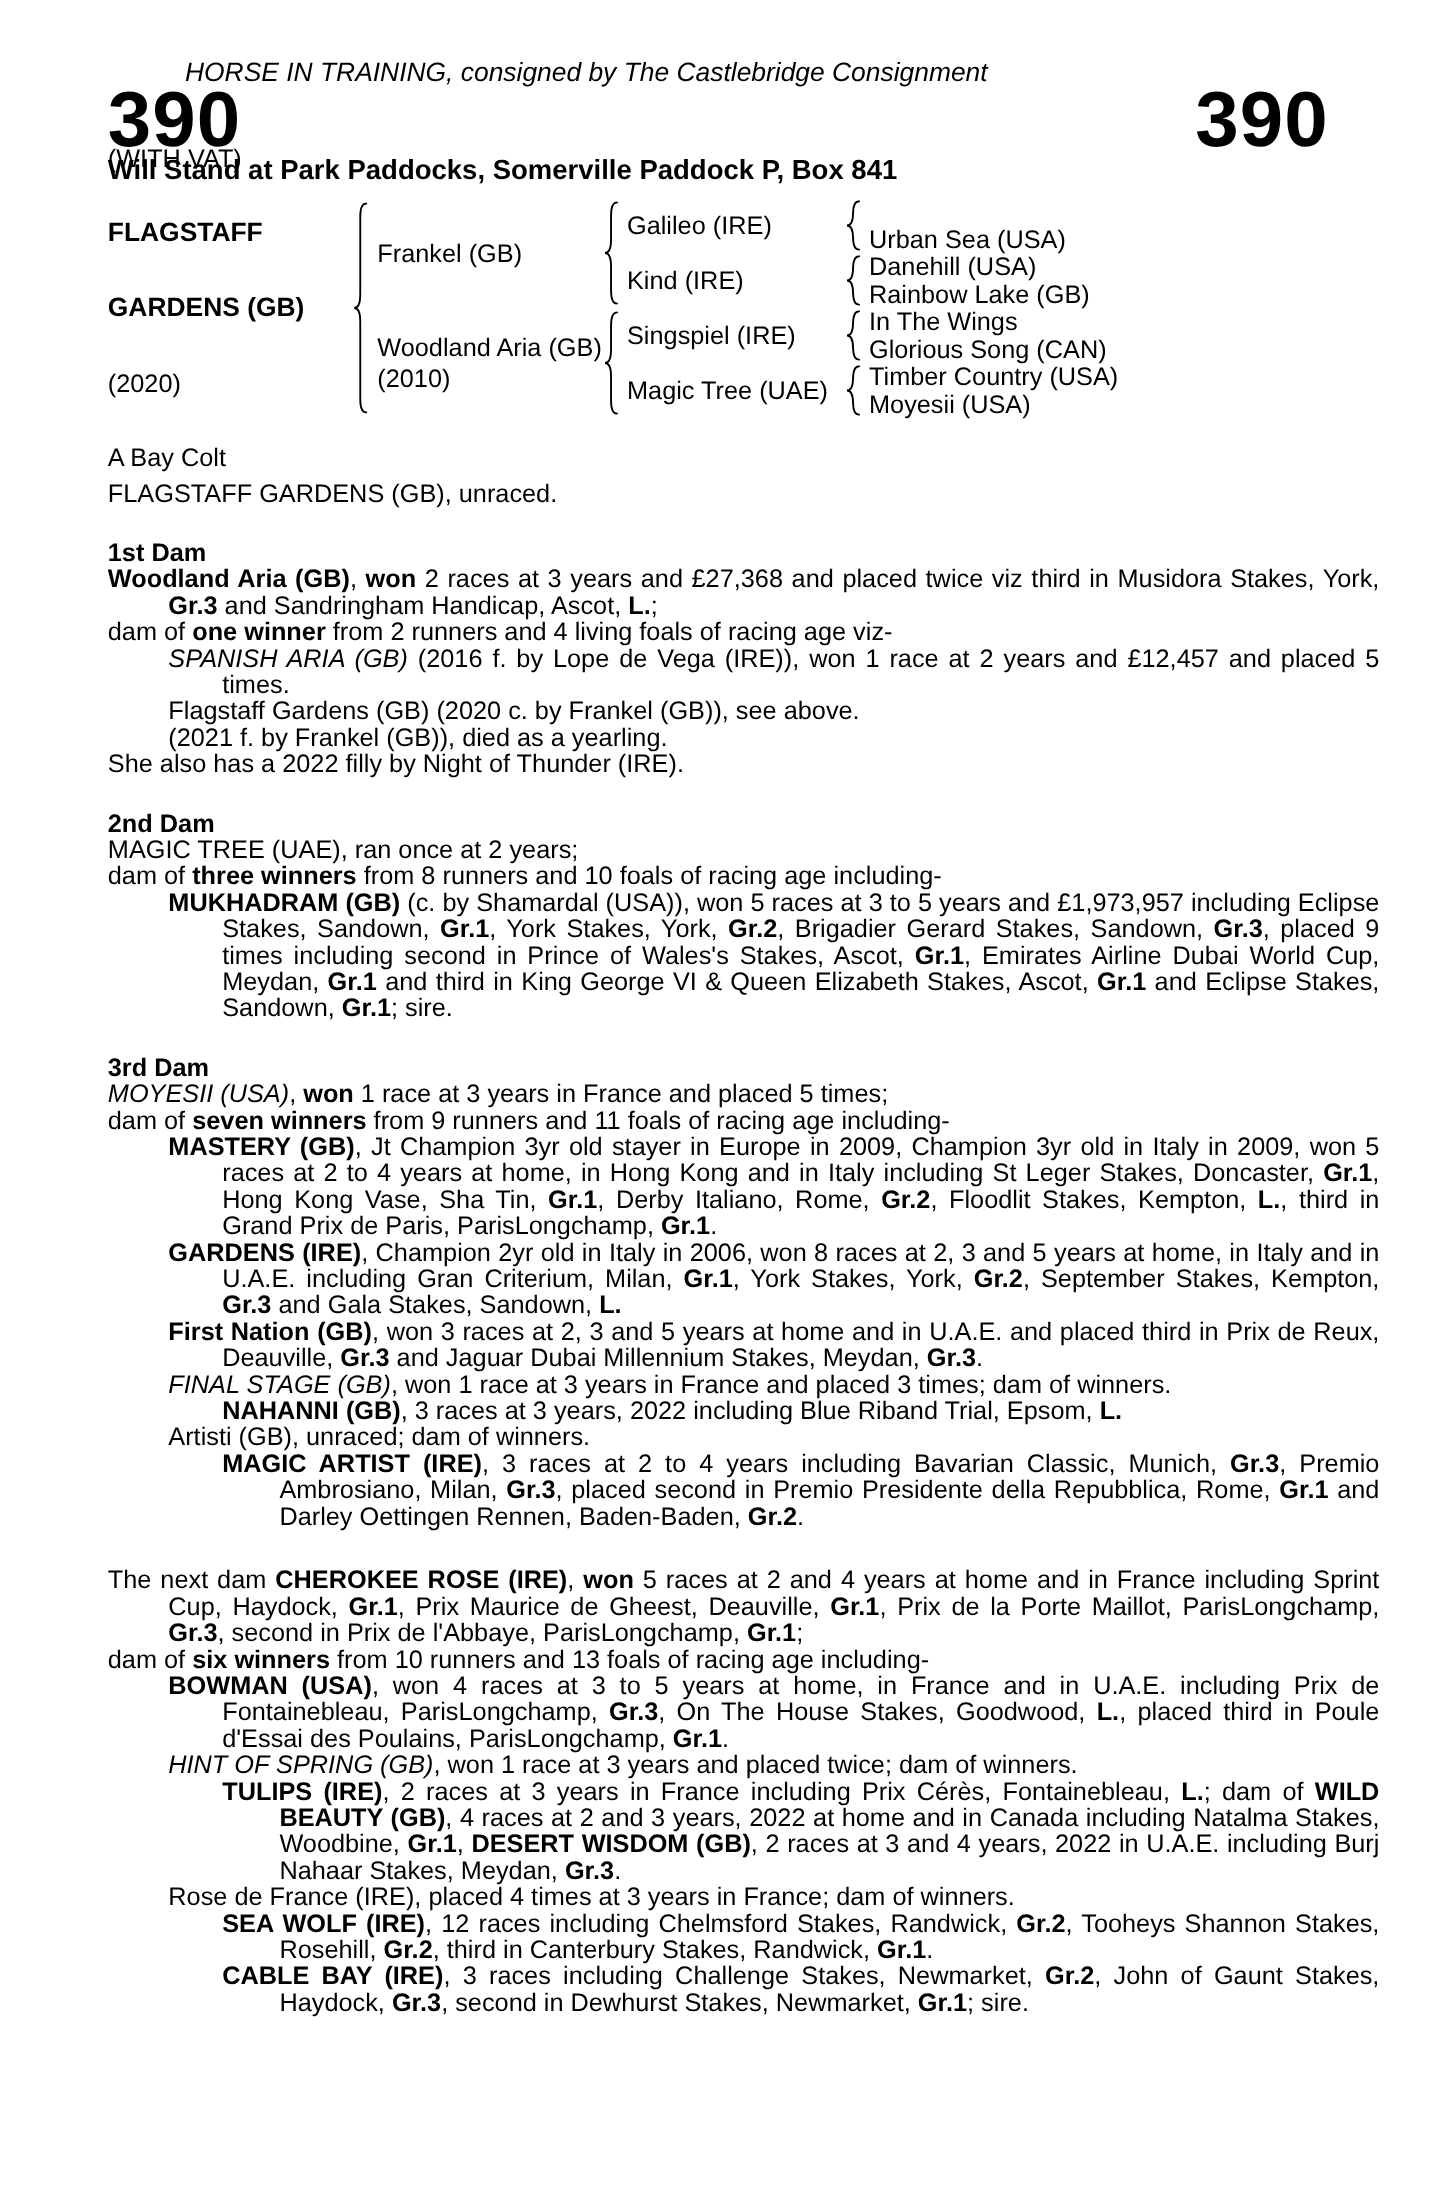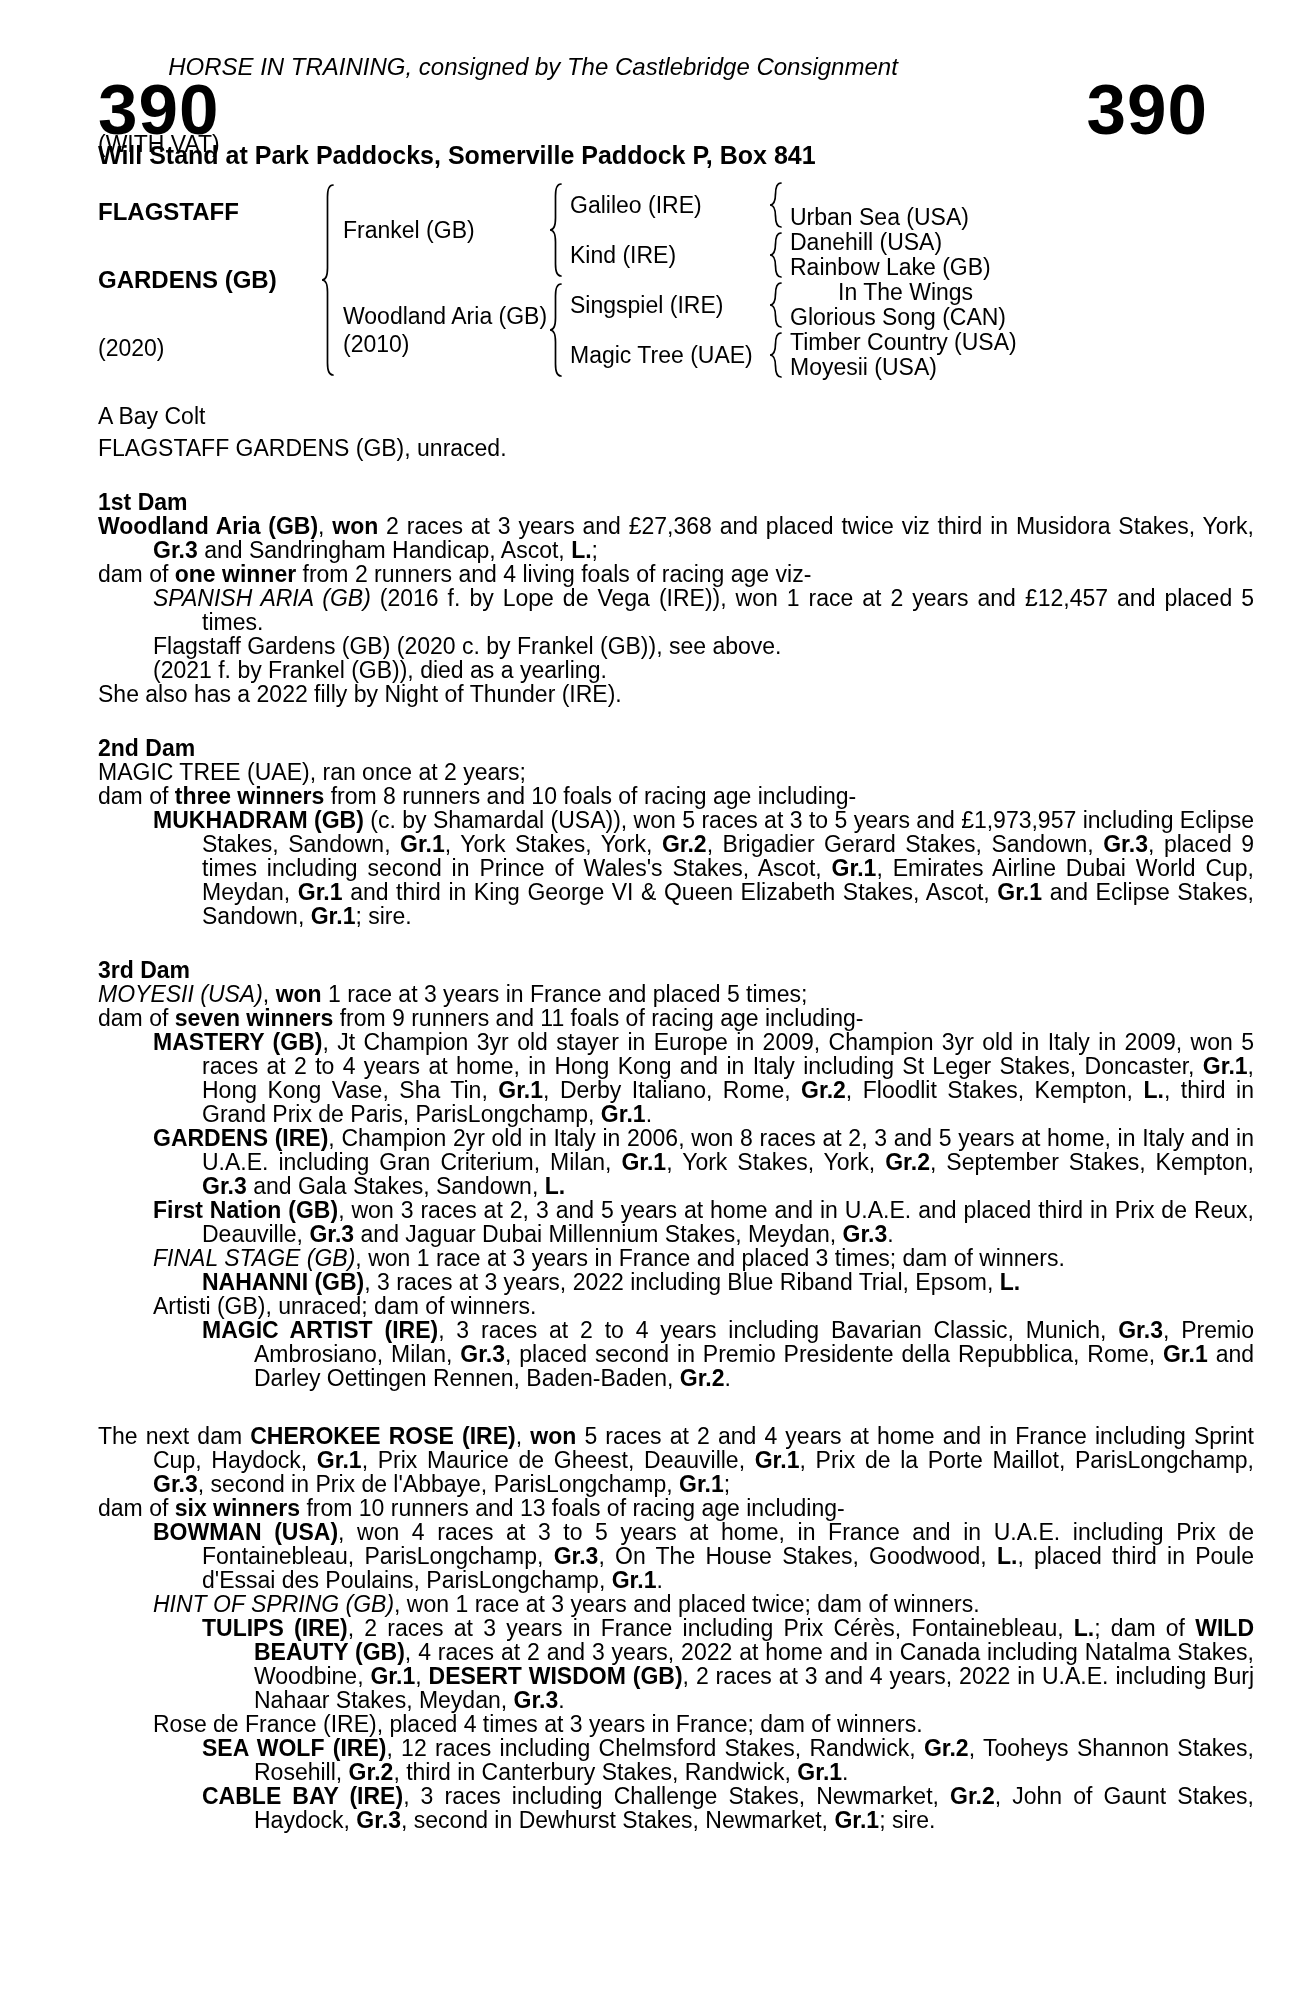--- a/index.html
+++ b/index.html
@@ -70,21 +70,21 @@
   .g2-0 { grid-column: 5; grid-row: 1 / 3; }
   .g2-1 { grid-column: 5; grid-row: 3 / 5; }
   .g2-2 { grid-column: 5; grid-row: 5 / 7; }
   .g2-3 { grid-column: 5; grid-row: 7 / 9; }
   .br-g3-0 { grid-column: 6; grid-row: 1 / 3; }
   .br-g3-1 { grid-column: 6; grid-row: 3 / 5; }
   .br-g3-2 { grid-column: 6; grid-row: 5 / 7; }
   .br-g3-3 { grid-column: 6; grid-row: 7 / 9; }
   .g3-0 { grid-column: 7; grid-row: 1; } .g3-1 { grid-column: 7; grid-row: 2; }
   .g3-2 { grid-column: 7; grid-row: 3; } .g3-3 { grid-column: 7; grid-row: 4; }
-  .g3-4 { grid-column: 7; grid-row: 5; margin-left: 48px; } .g3-5 { grid-column: 7; grid-row: 6; }
+  .g3-4 { grid-column: 7; grid-row: 5; } .g3-5 { grid-column: 7; grid-row: 6; }
   .g3-6 { grid-column: 7; grid-row: 7; } .g3-7 { grid-column: 7; grid-row: 8; }
   
   .cat-text {
     margin-top: 56px;
     font-size: 23px;
     line-height: 24px;
   }
   .para { margin: 0; text-align: justify; }
   .p0 { padding-left: 55px;  text-indent: -55px; }
   .p1 { padding-left: 104px; text-indent: -49px; }

